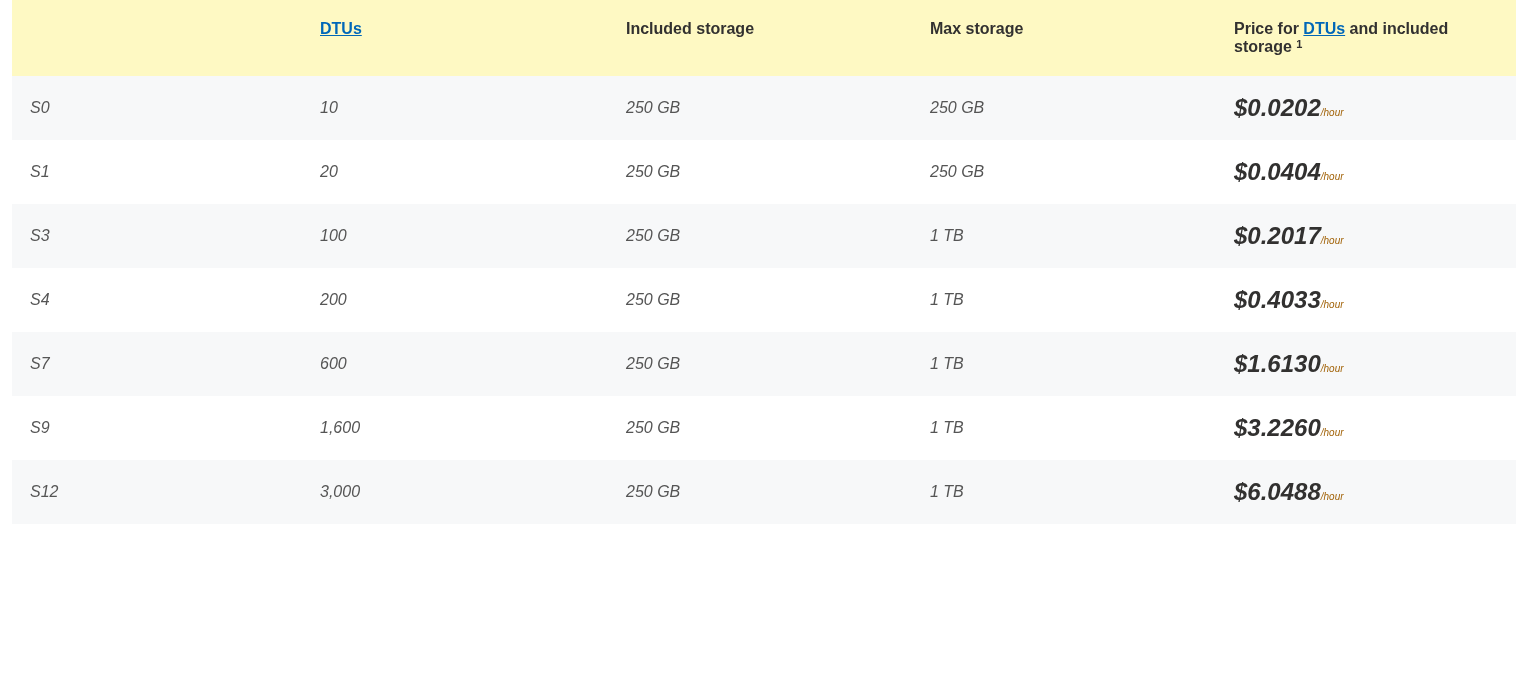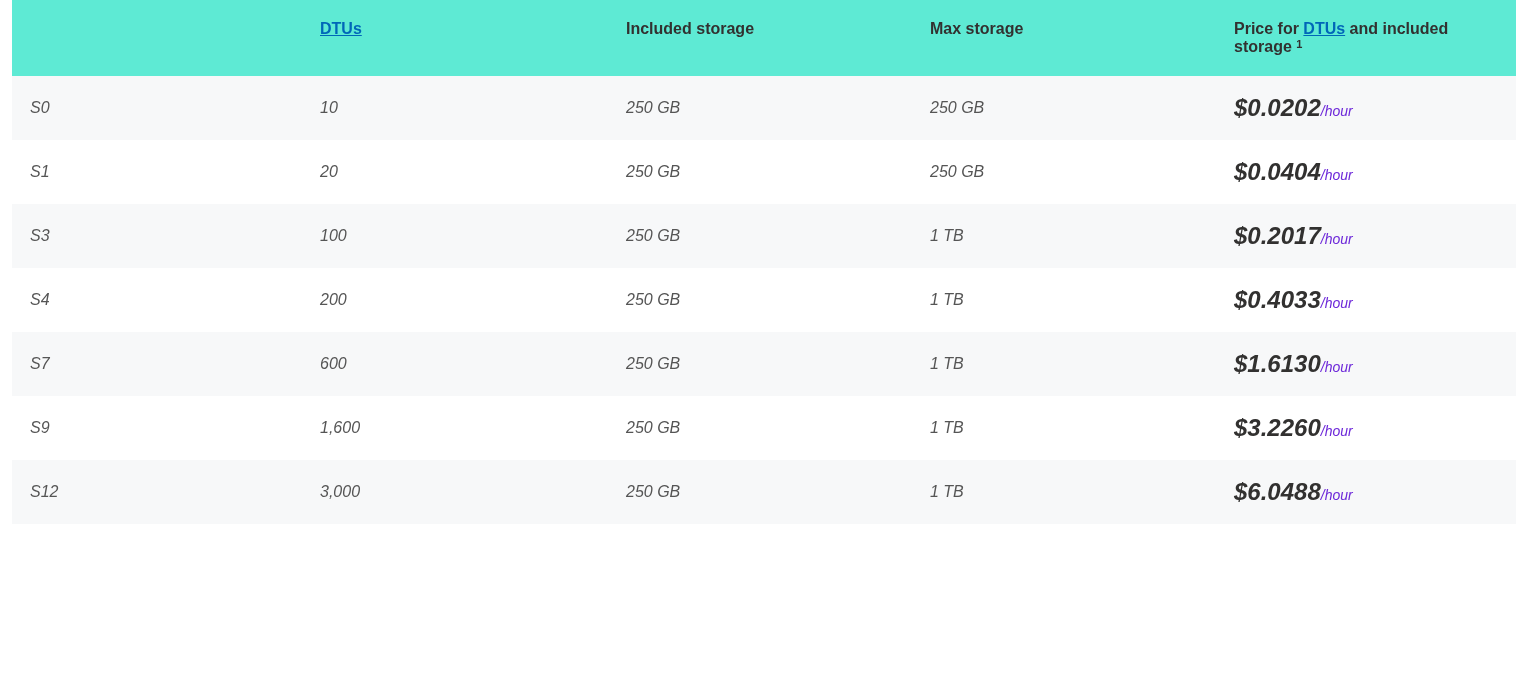--- a/index.html
+++ b/index.html
@@ -17,21 +17,21 @@
     border-collapse: collapse;
     table-layout: fixed;
   }
   col.c1 { width: 290px; }
   col.c2 { width: 306px; }
   col.c3 { width: 304px; }
   col.c4 { width: 304px; }
   col.c5 { width: 300px; }
 
   thead tr {
-    background: #5eead4;
+    background: #fef9c3;
   }
   th {
     text-align: left;
     font-weight: 600;
     font-size: 16px;
     padding: 20px 18px 20px 18px;
     vertical-align: top;
     color: #323130;
   }
   th .footnote {
@@ -54,22 +54,22 @@
   }
   tbody tr:nth-child(odd)  { background: #f7f8f9; }
   tbody tr:nth-child(even) { background: #ffffff; }
 
   .price-main {
     color: #323130;
     font-size: 24px;
     font-weight: 600;
   }
   .price-unit {
-    color: #6d28d9;
-    font-size: 14px;
+    color: #a16207;
+    font-size: 10px;
     font-weight: 400;
     text-align: center;
   }
 </style>
 </head>
 <body>
 
 <div class="wrap">
   <table>
     <colgroup>

